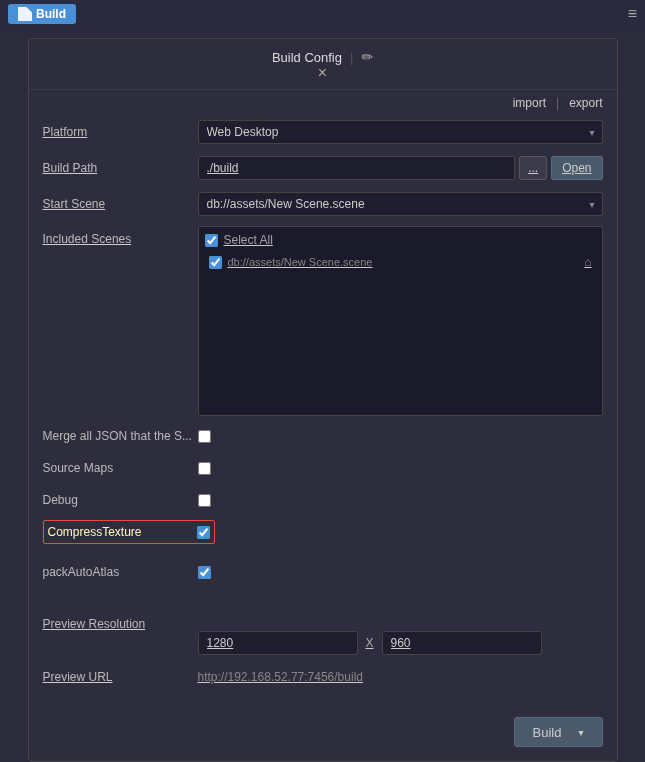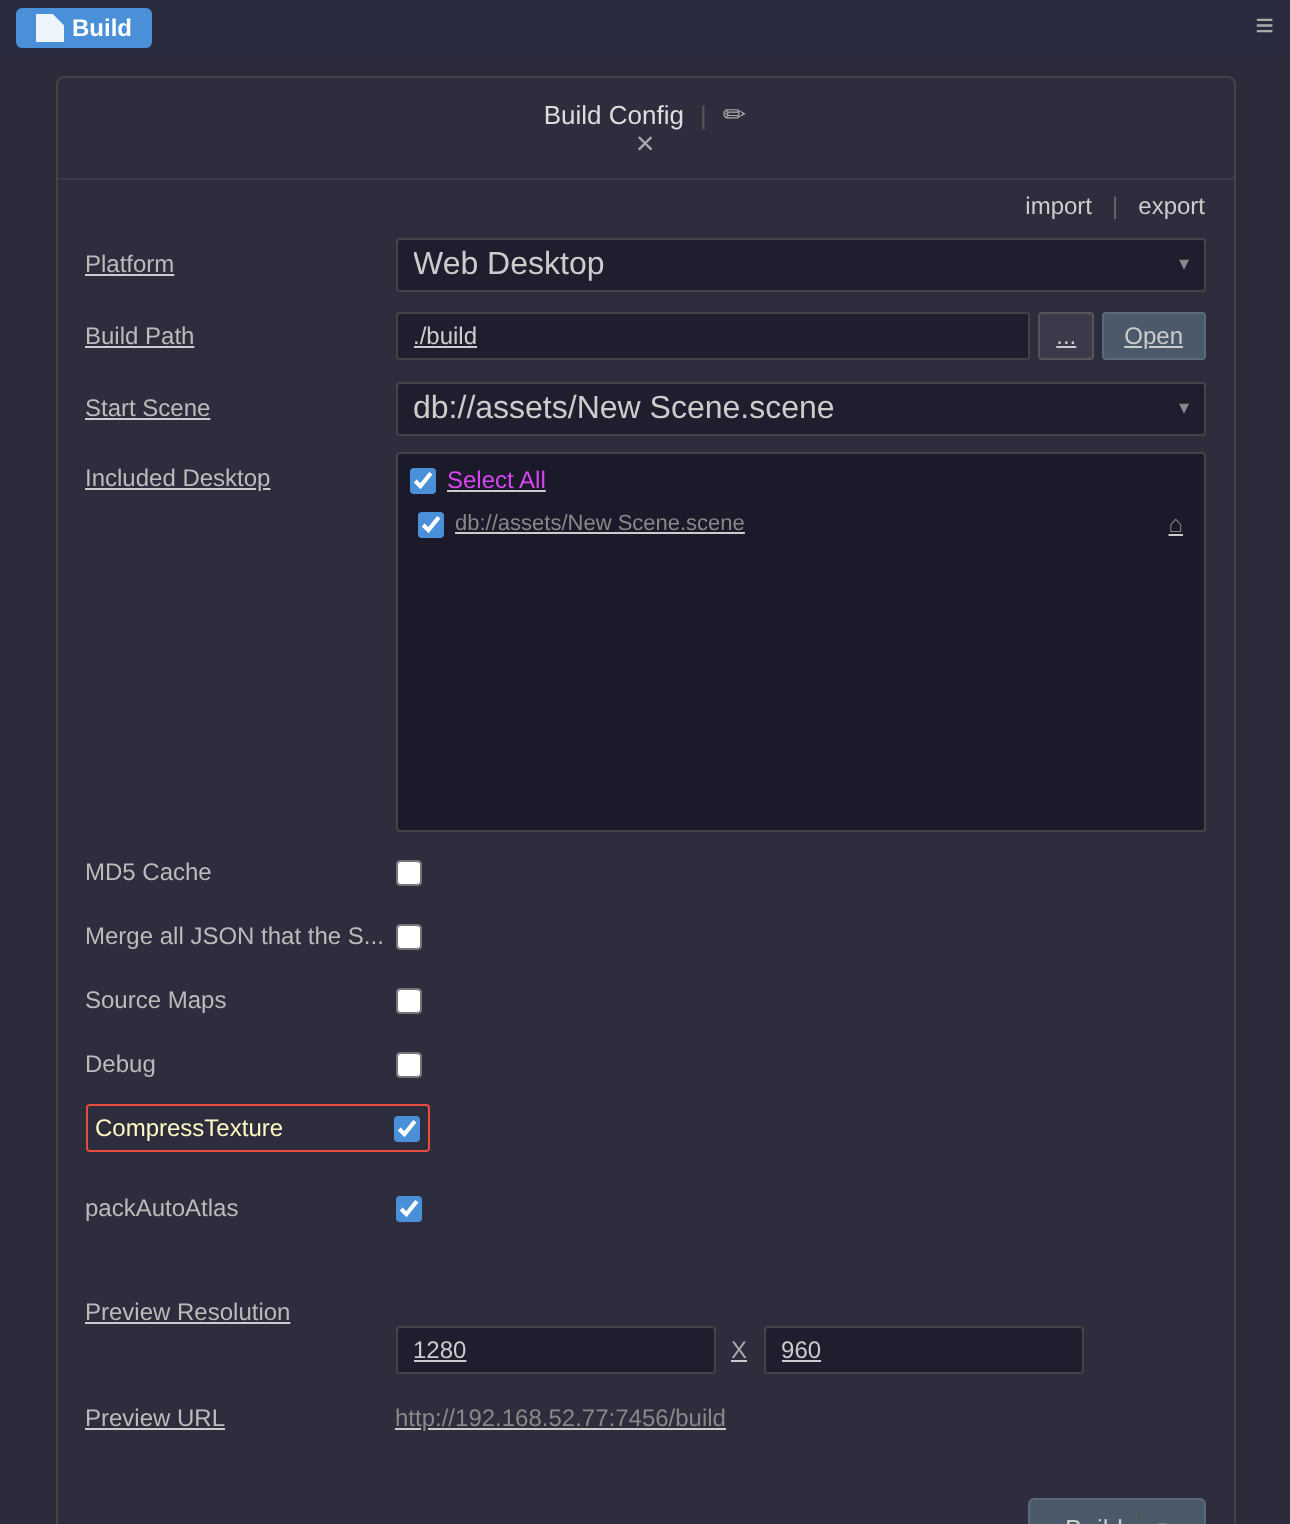--- a/index.html
+++ b/index.html
@@ -133,21 +133,21 @@
       position: relative;
       display: inline-block;
       width: 100%;
     }
     .select-box {
       background: #1e1e2e;
       border: 1px solid #444;
       color: #ccc;
       padding: 4px 28px 4px 8px;
       width: 100%;
-      font-size: 16px;
+      font-size: 12px;
       appearance: none;
       border-radius: 2px;
       cursor: pointer;
     }
     .select-arrow {
       position: absolute;
       right: 8px;
       top: 50%;
       transform: translateY(-50%);
       color: #888;
@@ -375,42 +375,38 @@
           <div class="select-wrapper">
             <select class="select-box">
               <option>db://assets/New Scene.scene</option>
             </select>
             <span class="select-arrow">▾</span>
           </div>
         </div>
       </div>
 
       <div class="form-row" style="align-items:flex-start;">
-        <div class="form-label" style="margin-top:6px;">Included Desktop</div>
+        <div class="form-label" style="margin-top:6px;">Included Scenes</div>
         <div class="form-control">
           <div class="scenes-panel">
             <div class="scene-select-all">
               <input type="checkbox" id="selectAll" checked="" style="">
-              <label for="selectAll" style="cursor:pointer;color:#d946ef;">Select All</label>
+              <label for="selectAll" style="cursor:pointer;color:#a3a3a3;">Select All</label>
             </div>
             <div class="scene-item">
               <div class="scene-item-left">
                 <input type="checkbox" id="sceneItem" checked="" style="">
                 <label for="sceneItem" style="cursor:pointer;font-size:11px;">db://assets/New Scene.scene</label>
               </div>
               <span class="home-icon">⌂</span>
             </div>
           </div>
         </div>
       </div>
 
-      <div class="checkbox-row">
-        <div class="checkbox-label">MD5 Cache</div>
-        <input type="checkbox" id="md5" style="">
-      </div>
 
       <div class="checkbox-row">
         <div class="checkbox-label">Merge all JSON that the S...</div>
         <input type="checkbox" id="merge" style="">
       </div>
 
       <div class="checkbox-row">
         <div class="checkbox-label">Source Maps</div>
         <input type="checkbox" id="sourceMaps" style="">
       </div>

